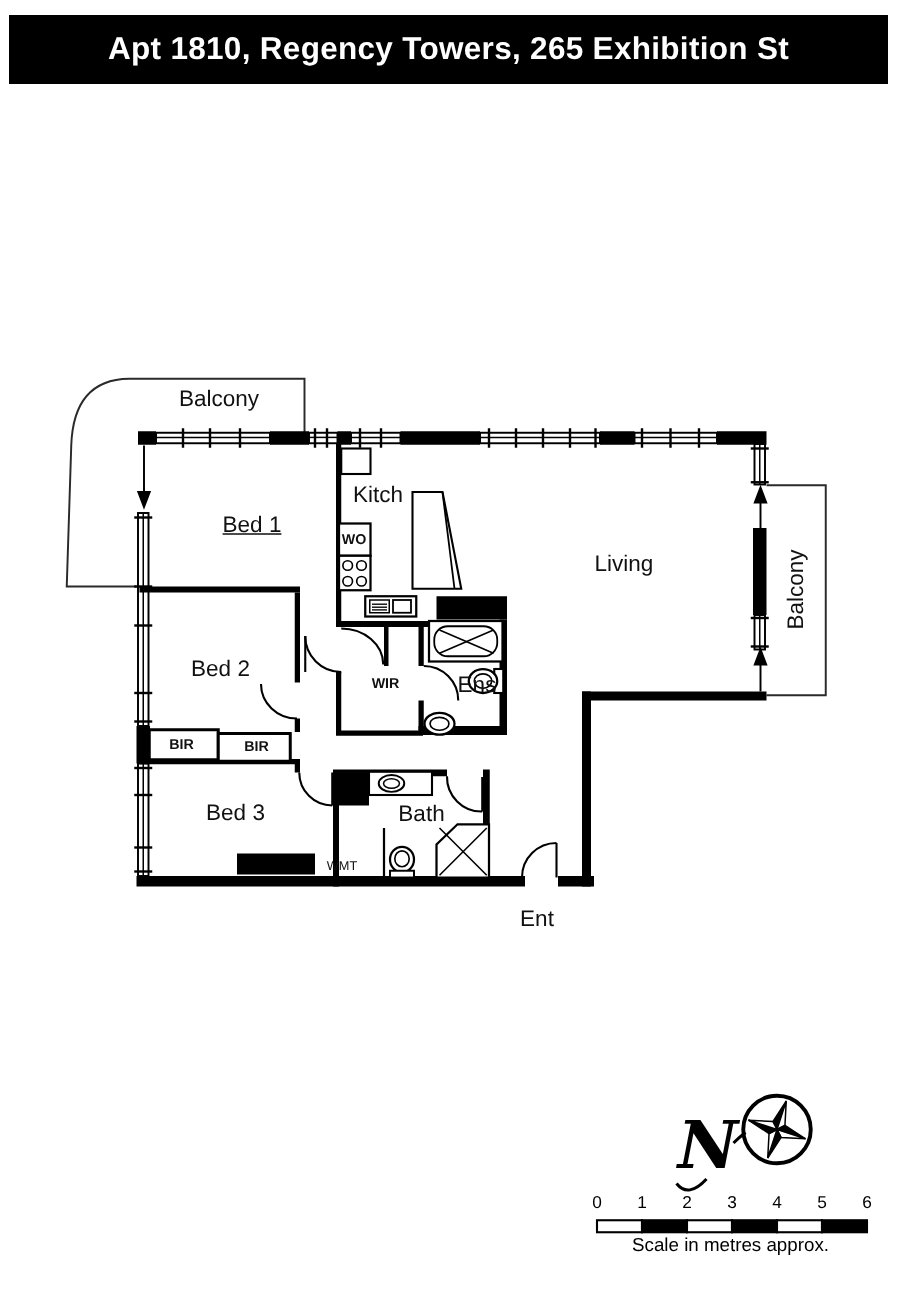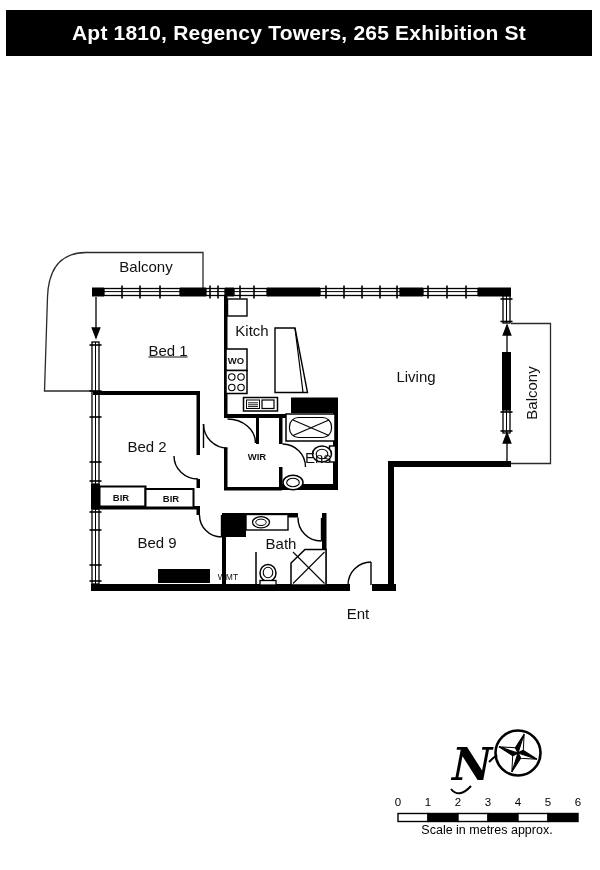--- a/index.html
+++ b/index.html
@@ -246,21 +246,21 @@
   <span class="lbl" style="left:146px;top:266px;">Balcony</span>
   <span class="lbl" style="left:168px;top:350px;text-decoration:underline;">Bed 1</span>
   <span class="lbl" style="left:252px;top:330px;">Kitch</span>
   <span class="lbl" style="left:416px;top:376px;">Living</span>
   <span class="lbl rot" style="left:531px;top:393px;">Balcony</span>
   <span class="lbl" style="left:147px;top:446px;">Bed 2</span>
   <span class="lbl small" style="left:257px;top:456px;">WIR</span>
   <span class="lbl" style="left:318px;top:457px;">Ens</span>
   <span class="lbl small" style="left:121px;top:497px;">BIR</span>
   <span class="lbl small" style="left:171px;top:498px;">BIR</span>
-  <span class="lbl" style="left:157px;top:542px;">Bed 9</span>
+  <span class="lbl" style="left:157px;top:542px;">Bed 3</span>
   <span class="lbl" style="left:281px;top:543px;">Bath</span>
   <span class="lbl tiny" style="left:228px;top:577px;">WMT</span>
   <span class="lbl small" style="left:236px;top:360px;">WO</span>
   <span class="lbl" style="left:358px;top:613px;">Ent</span>
 
   <svg class="plan" width="600" height="870" viewBox="0 0 600 870" style="pointer-events:none;">
     <circle cx="518" cy="753" r="22.5" fill="#fff" stroke="#000" stroke-width="2.6"></circle>
     <g transform="translate(518,753) rotate(18)">
       <g stroke="#000" stroke-width="1">
         <polygon points="0,-20 0,0 -4.2,-4.2" fill="#000"></polygon>

